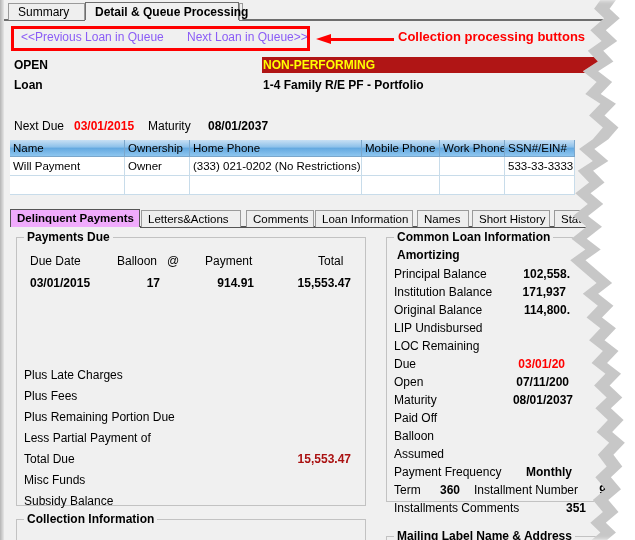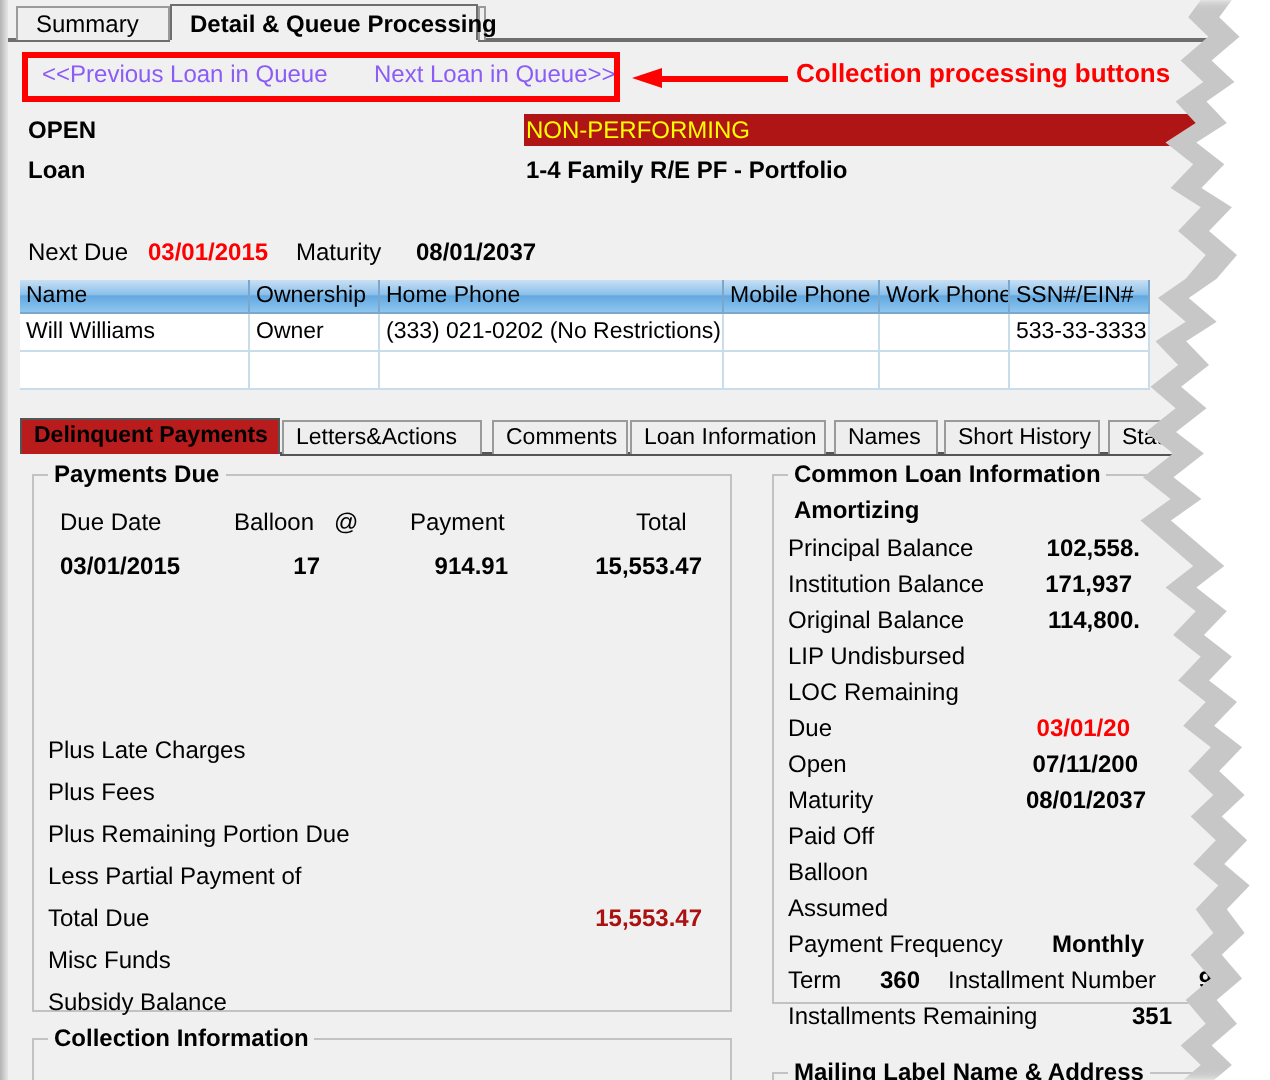--- a/index.html
+++ b/index.html
@@ -181,21 +181,21 @@
   .lbl-open  { left: 14px; top: 58px; font-weight: bold; }
   .lbl-loan  { left: 14px; top: 78px; font-weight: bold; }
   .redbar {
     position: absolute; left: 262px; top: 57px;
     width: 366px; height: 16px;
     background: #b01515;
   }
   .redbar-text {
     position: absolute; left: 0; top: 0;
     padding-left: 1px;
-    font-size: 12px; font-weight: normal;
+    font-size: 12px; font-weight: bold;
     color: #ffff00;
     line-height: 16px;
     white-space: nowrap;
   }
   .loantype {
     left: 263px; top: 78px; font-weight: bold;
   }
 
   
   .duerow { position: absolute; top: 119px; font-size: 12px; color: #000; }
@@ -258,21 +258,21 @@
     padding: 0 6px;
     line-height: 16px;
     box-sizing: border-box;
     white-space: nowrap;
     background: #eeeeee;
     border: 1px solid #9a9a9a;
     border-bottom: none;
   }
   .itab.active {
     top: 0px; height: 18px; line-height: 17px;
-    background: #b91c1c;
+    background: #f0abfc;
     font-weight: bold;
     border-color: #555;
     z-index: 4;
     box-shadow: 0 2px 0 0 #f0f0f0;
   }
 
   
   .groupbox {
     position: absolute;
     border: 1px solid #c2c2c2;
@@ -351,21 +351,21 @@
       <div class="grid-hdr">
         <div class="gh" style="left:0px;   width:115px;">Name</div>
         <div class="gh" style="left:115px; width:65px;">Ownership</div>
         <div class="gh" style="left:180px; width:172px;">Home Phone</div>
         <div class="gh" style="left:352px; width:78px;">Mobile Phone</div>
         <div class="gh" style="left:430px; width:65px;">Work Phone</div>
         <div class="gh" style="left:495px; width:70px;">SSN#/EIN#</div>
       </div>
 
       <div class="grow" style="top:17px;">
-        <div class="gc" style="left:0px;   width:115px;">Will  Williams</div>
+        <div class="gc" style="left:0px;   width:115px;">Will  Payment</div>
         <div class="gc" style="left:115px; width:65px;">Owner</div>
         <div class="gc" style="left:180px; width:172px;">(333) 021-0202 (No Restrictions)</div>
         <div class="gc" style="left:352px; width:78px;"></div>
         <div class="gc" style="left:430px; width:65px;"></div>
         <div class="gc" style="left:495px; width:70px;">533-33-3333</div>
       </div>
 
       <div class="grow" style="top:36px;">
         <div class="gc" style="left:0px;   width:115px;"></div>
         <div class="gc" style="left:115px; width:65px;"></div>
@@ -446,21 +446,21 @@
     <div class="fl" style="left:394px; top:447px;">Assumed</div>
 
     <div class="fl" style="left:394px; top:465px;">Payment Frequency</div>
     <div class="fv right" style="left:470px; top:465px; width:102px;">Monthly</div>
 
     <div class="fl" style="left:394px; top:483px;">Term</div>
     <div class="fv right" style="left:420px; top:483px; width:40px;">360</div>
     <div class="fl" style="left:474px; top:483px;">Installment Number</div>
     <div class="fv right" style="left:560px; top:483px; width:46px;">9</div>
 
-    <div class="fl" style="left:394px; top:501px;">Installments Remaining</div>
+    <div class="fl" style="left:394px; top:501px;">Installments Comments</div>
     <div class="fv right" style="left:520px; top:501px; width:66px;">351</div>
 
     <div class="groupbox" style="left:386px; top:536px; width:238px; height:40px;">
       <div class="gb-title">Mailing Label Name &amp; Address</div>
     </div>
 
   </div>
 
   <div class="callout-box"></div>
   <div class="callout-arrow">

